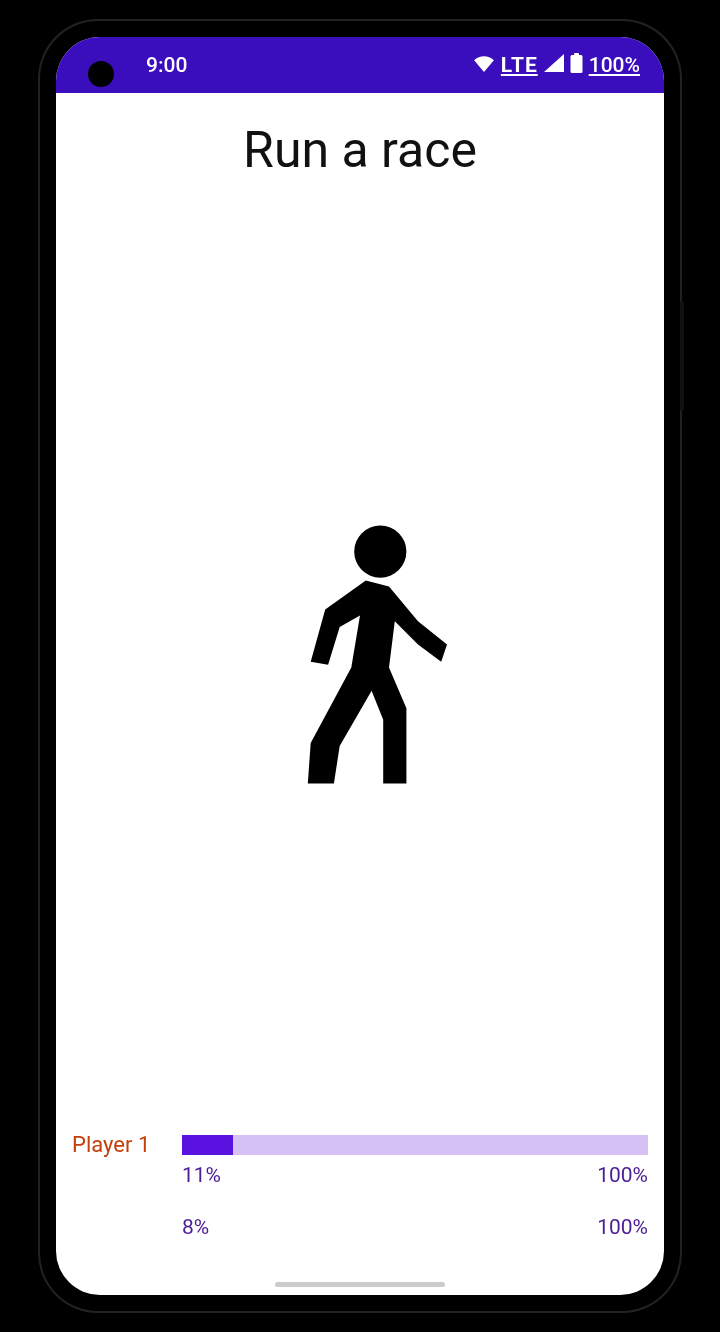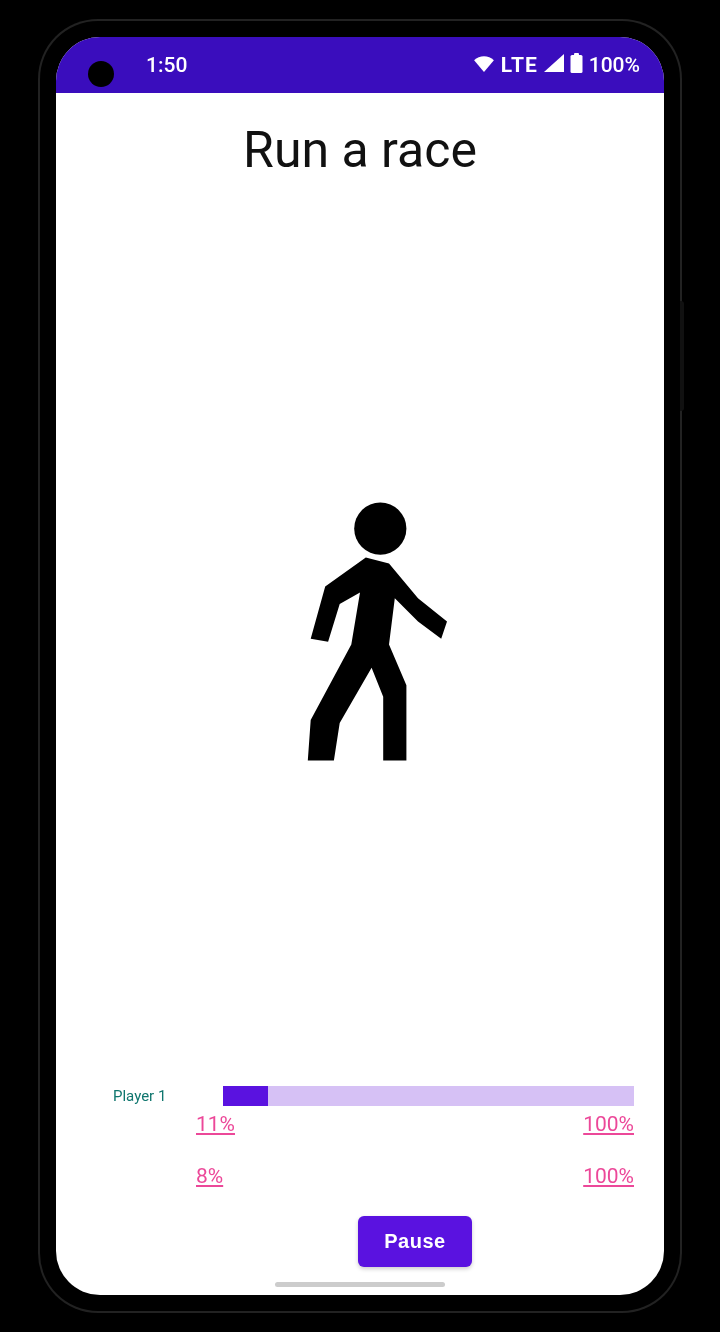--- a/index.html
+++ b/index.html
@@ -78,33 +78,34 @@
       justify-content: space-between;
       padding: 0 24px 0 90px;
       font-size: 21px;
       font-weight: 500;
     }
 
     .status-right {
       display: flex;
       align-items: flex-start;
       gap: 6px;
+      text-decoration: underline;
     }
 
     .status-right .lte {
       font-weight: 700;
       letter-spacing: 1px;
     }
 
     .status-right .icon-svg {
       display: inline-block;
     }
 
     .app-content {
-      padding: 28px 30px;
+      padding: 28px 16px;
       height: calc(100% - 56px);
       display: flex;
       flex-direction: column;
     }
 
     .app-title {
       font-size: 50px;
       font-weight: 400;
       text-align: center;
       color: #111;
@@ -129,45 +130,43 @@
 
     .progress-row {
       display: flex;
       align-items: center;
       gap: 12px;
       margin-bottom: 6px;
     }
 
     .player-label {
       width: 98px;
-      font-size: 15px;
-      color: #0f766e;
-      margin-left: 27px;
+      font-size: 22px;
+      color: #c2410c;
     }
 
     .progress-bar {
       flex: 1;
       height: 20px;
       background: #d6c1f5;
       position: relative;
     }
 
     .progress-fill {
       height: 100%;
       background: #5a12e0;
     }
 
     .progress-meta {
       display: flex;
       justify-content: space-between;
       padding-left: 110px;
       font-size: 21px;
-      color: #ec4899;
+      color: #4c1d95;
       margin-bottom: 28px;
-      text-decoration: underline;
     }
 
     .button-row {
       display: flex;
       justify-content: center;
       gap: 110px;
       padding-left: 110px;
     }
 
     .btn {
@@ -186,21 +185,21 @@
 </head>
 <body>
 
 <div class="phone-frame">
   <div class="phone-side-button"></div>
   <div class="phone-screen">
     <div class="camera-hole"></div>
     <div class="home-indicator"></div>
 
     <div class="status-bar">
-      <span>1:50</span>
+      <span>9:00</span>
       <div class="status-right">
         <span class="icon-svg">
           <svg width="22" height="18" viewBox="0 0 24 20" fill="#fff">
             <path d="M12 20 L1 7 C7 1 17 1 23 7 Z"></path>
           </svg>
         </span>
         <span class="lte">LTE</span>
         <span class="icon-svg">
           <svg width="20" height="18" viewBox="0 0 20 18" fill="#fff">
             <path d="M0 18 L20 18 L20 0 Z"></path>
@@ -261,19 +260,18 @@
           <span>11%</span>
           <span>100%</span>
         </div>
 
         <div class="progress-meta">
           <span>8%</span>
           <span>100%</span>
         </div>
 
         <div class="button-row">
-          <button class="btn">Pause</button>
         </div>
       </div>
     </div>
 
   </div>
 </div>
 
 </body></html>

